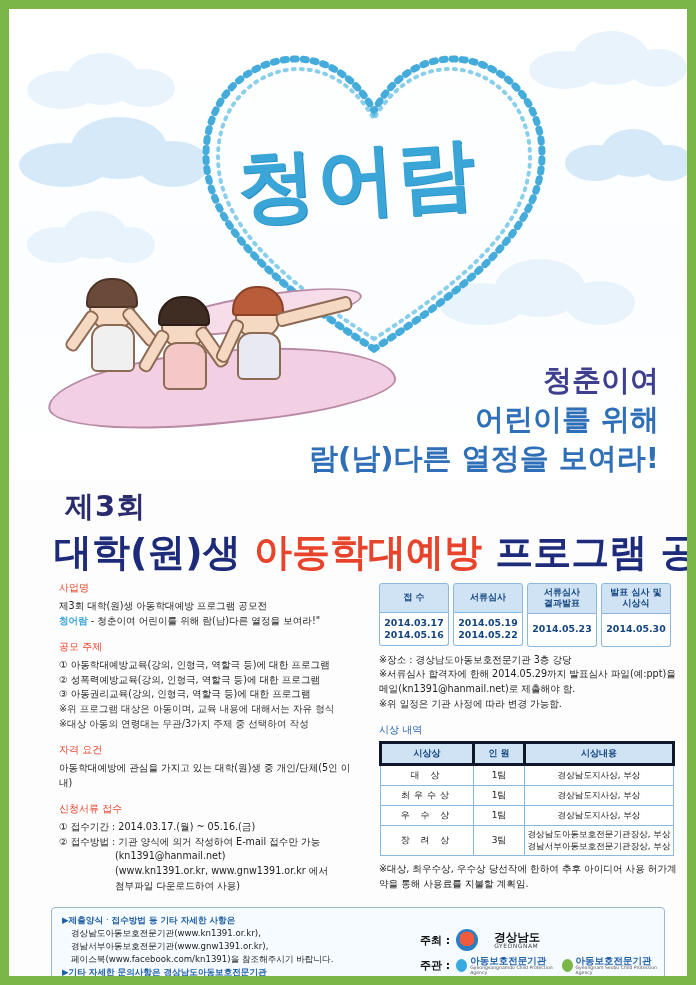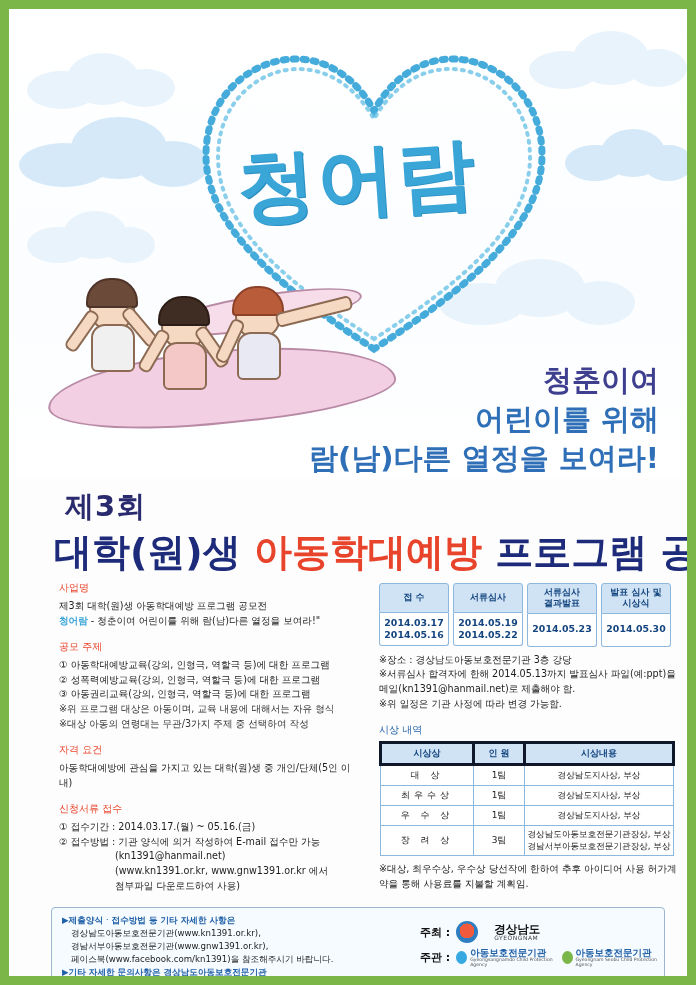--- a/index.html
+++ b/index.html
@@ -148,21 +148,21 @@
   .footer{
     position:absolute;left:42px;top:898px;width:612px;height:72px;
     border:1px solid #9bb7d4;border-radius:4px;background:#f6fbff;
   }
   .foot-left{
     position:absolute;left:10px;top:6px;width:345px;font-size:8.6px;color:#1c1c1c;line-height:1.5;
   }
   .foot-left .ln{padding-left:9px;text-indent:-9px;}
   .foot-left .arrow{color:#1f5fa8;font-weight:bold;}
   .foot-right{
-    position:absolute;left:368px;top:8px;width:240px;font-size:10px;color:#111;
+    position:absolute;left:368px;top:16px;width:240px;font-size:10px;color:#111;
   }
   .frow{display:flex;align-items:center;gap:6px;margin:5px 0 0 0;}
   .frow .lbl{font-weight:bold;font-size:11px;color:#111;white-space:nowrap;}
   .gn-logo{display:flex;align-items:center;gap:16px;}
   .gn-mark{
     width:22px;height:22px;border-radius:50%;
     background:radial-gradient(circle at 50% 45%,#f15a3c 0 45%,#2e7dc1 46% 100%);
   }
   .gn-txt{line-height:1.05;}
   .gn-txt .k{font-size:11.5px;font-weight:bold;color:#111;}
@@ -325,21 +325,21 @@
             <div class="cap" style="white-space:pre-line">발표 심사 및
 시상식</div>
             <div class="val">
               <span>2014.05.30</span>
             </div>
           </div>
         </div>
 
         <div class="sec-b">
           <p>※장소 : 경상남도아동보호전문기관 3층 강당</p>
-          <p>※서류심사 합격자에 한해 2014.05.13까지 발표심사 파일(예:ppt)을 메일(kn1391@hanmail.net)로 제출해야 함.</p>
+          <p>※서류심사 합격자에 한해 2014.05.29까지 발표심사 파일(예:ppt)을 메일(kn1391@hanmail.net)로 제출해야 함.</p>
           <p>※위 일정은 기관 사정에 따라 변경 가능함.</p>
         </div>
 
         <div class="sec-h blue">시상 내역</div>
 
         <table class="award">
           <thead>
             <tr>
               <th style="width:86px">시상상</th>
               <th style="width:44px">인 원</th>

